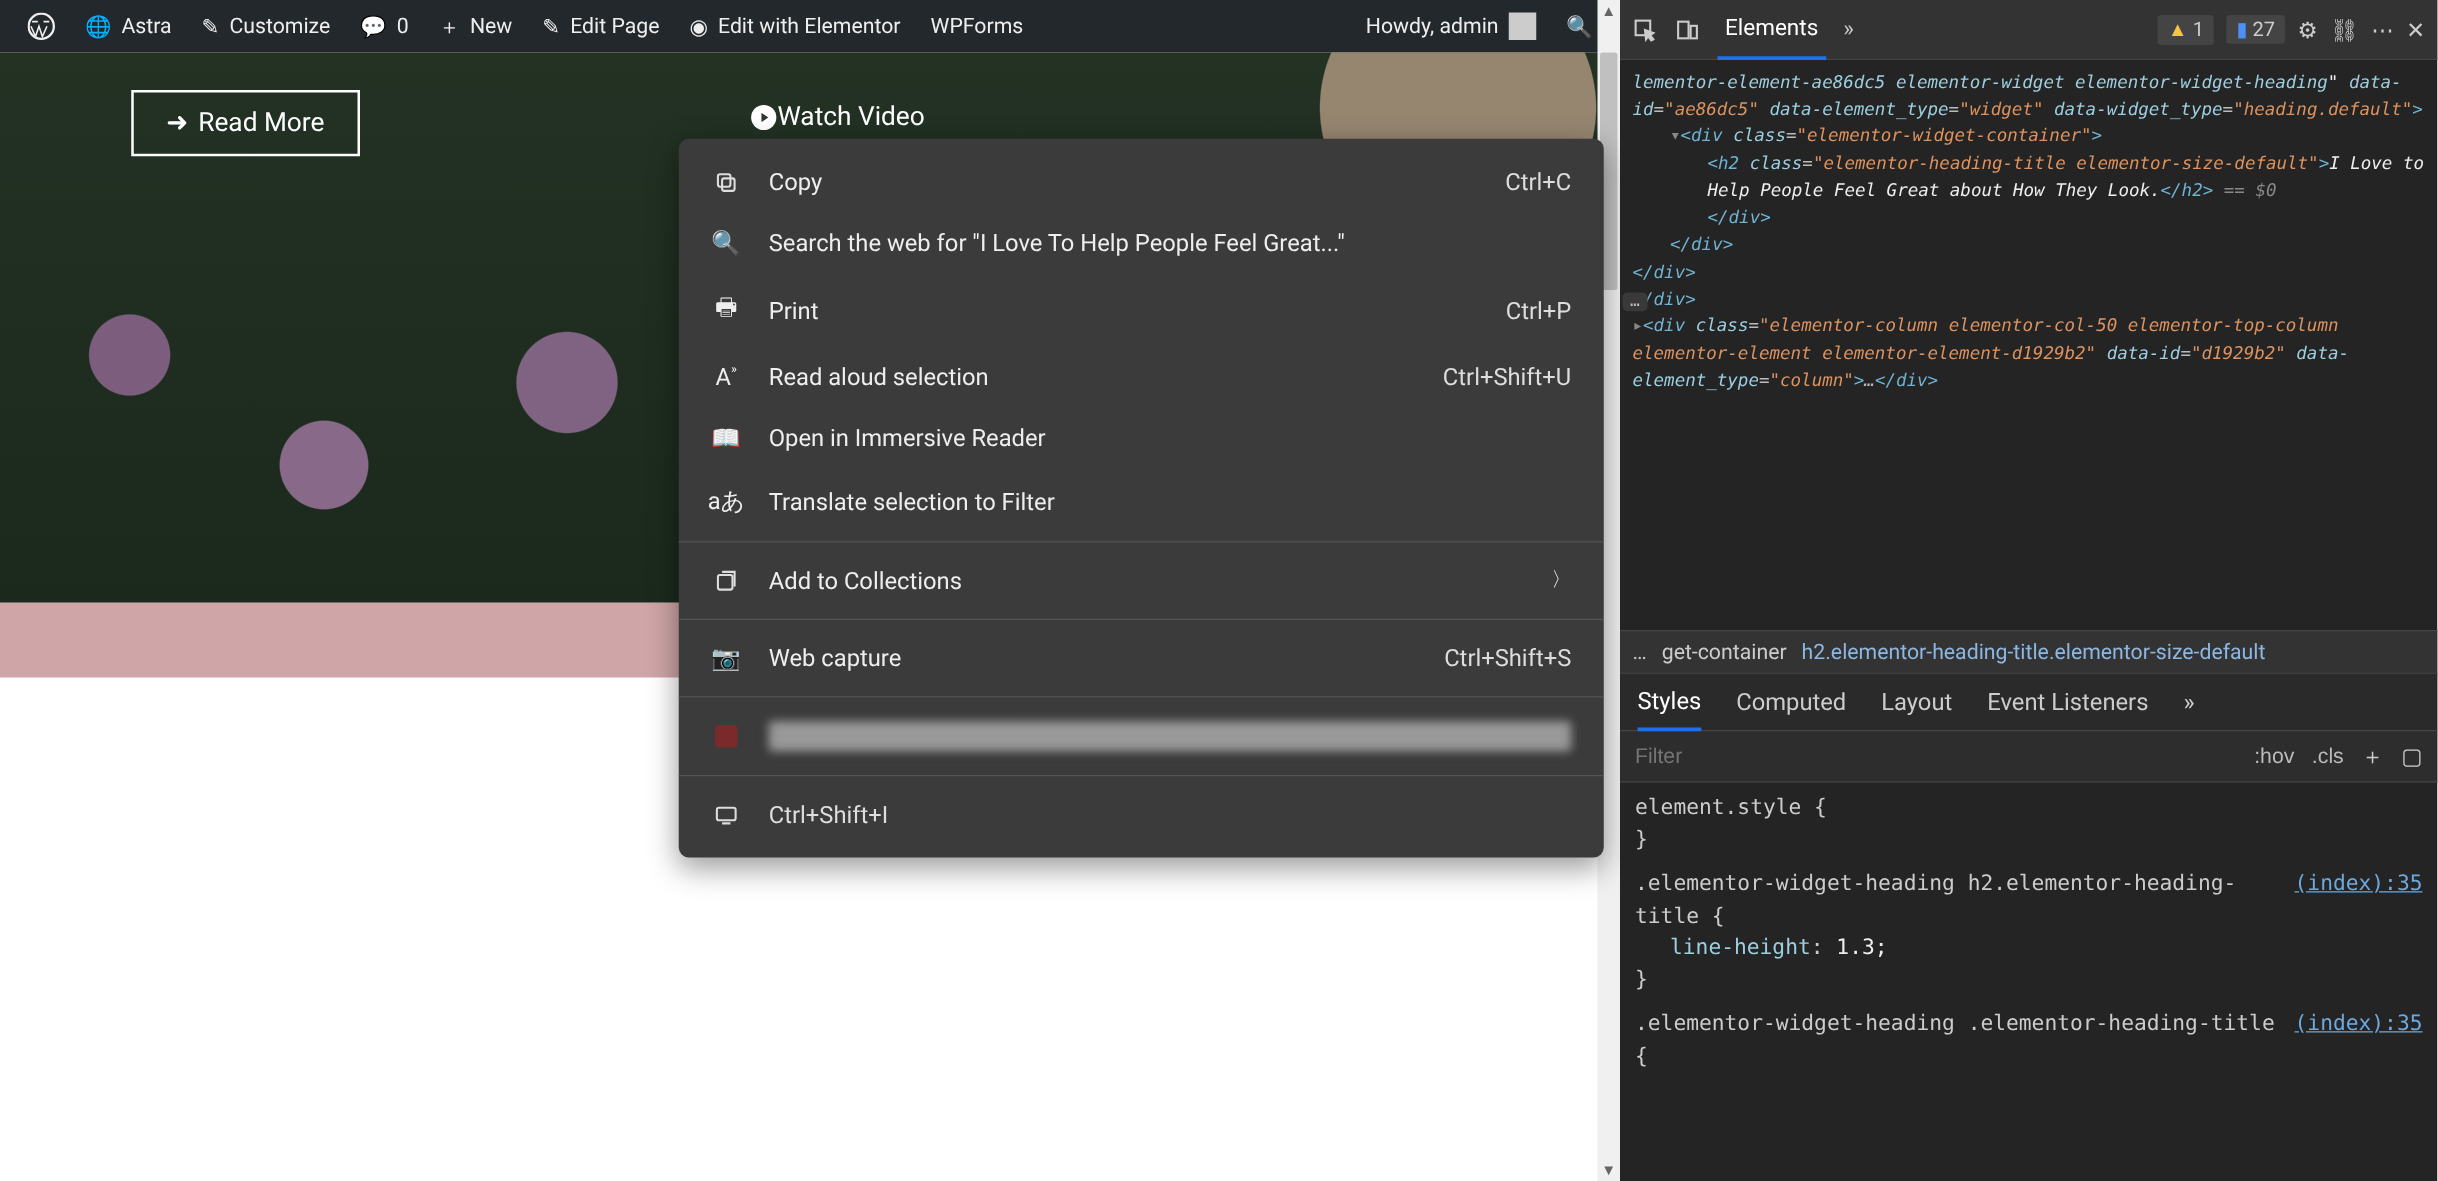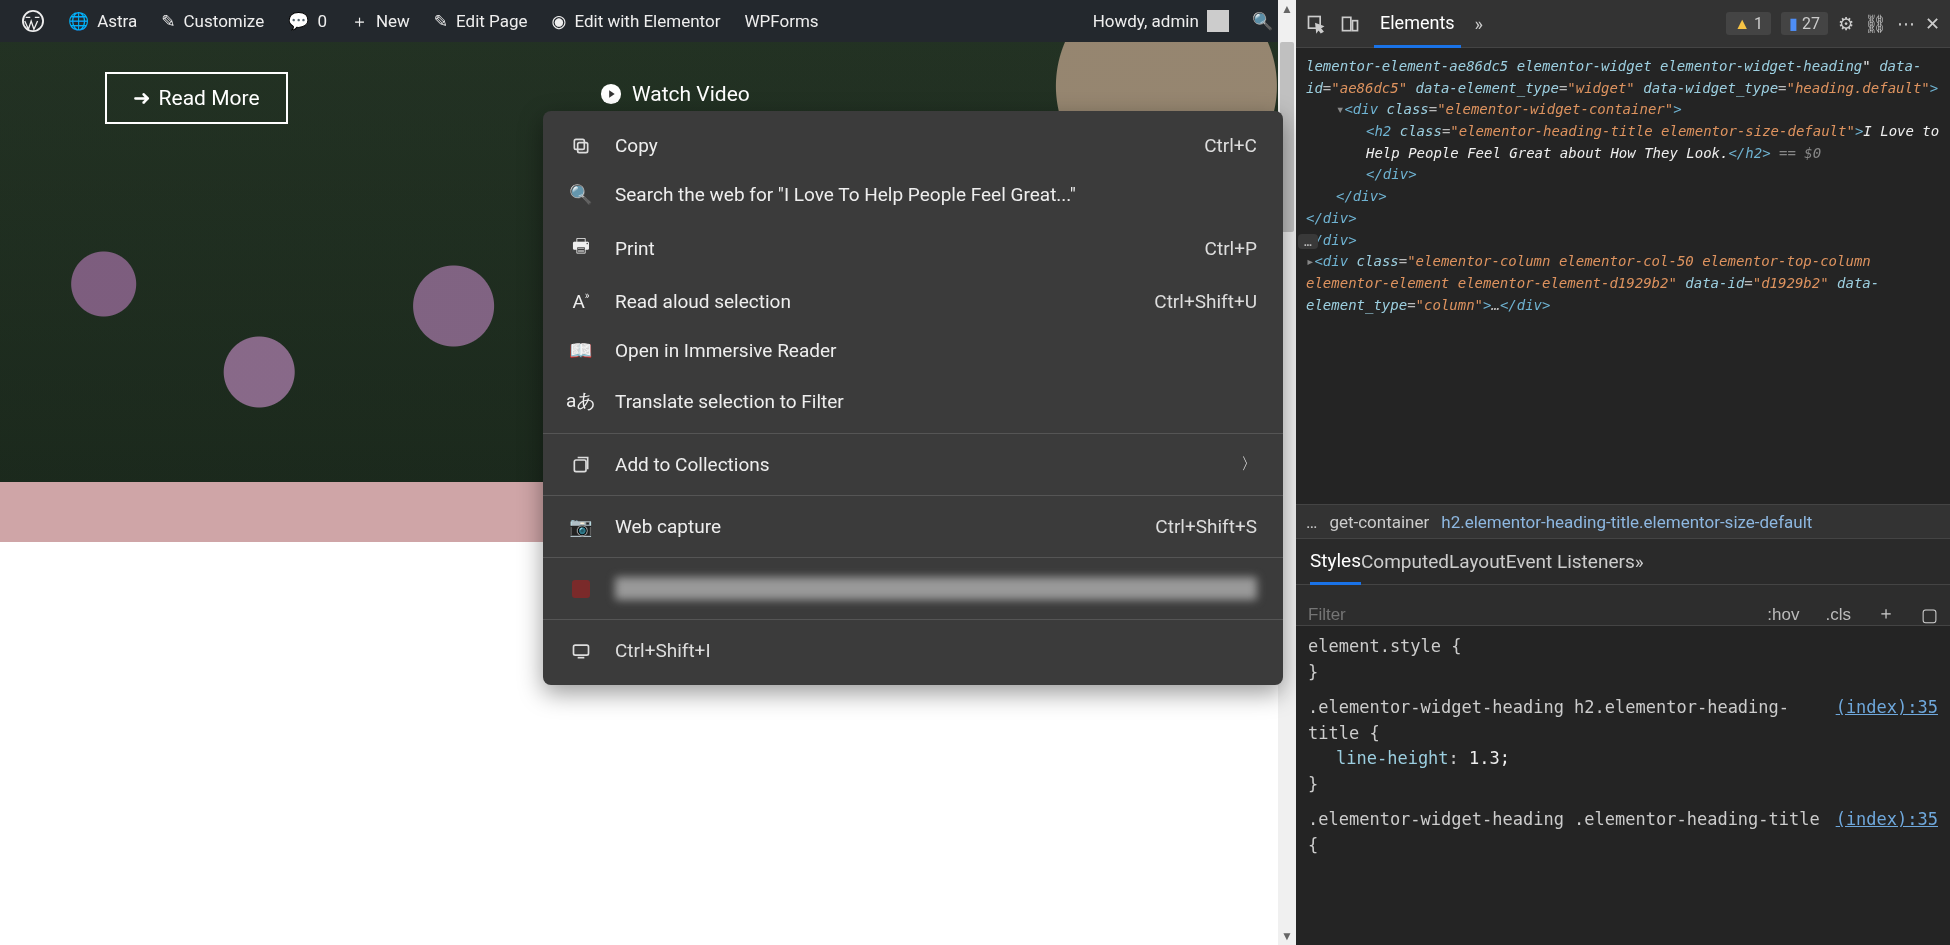--- a/index.html
+++ b/index.html
@@ -4,21 +4,21 @@
 <style>
 * { margin: 0; padding: 0; box-sizing: border-box; }
 body { font-family: -apple-system, BlinkMacSystemFont, "Segoe UI", Roboto, sans-serif; width: 1950px; height: 945px; background: #fff; overflow: hidden; position: relative; }
 .page-viewport { position: absolute; left: 0; top: 0; width: 1296px; height: 945px; background: #fff; }
 .admin-bar { height: 42px; background: #23282d; color: #eee; display: flex; align-items: center; font-size: 17px; padding: 0 10px; }
 .admin-bar .item { display: flex; align-items: center; gap: 8px; padding: 0 12px; cursor: pointer; }
 .admin-bar .spacer { flex: 1; }
 .admin-bar .avatar { width: 22px; height: 22px; background: #ccc; }
 .hero { position: relative; height: 440px; background: linear-gradient(rgba(30,40,30,0.35),rgba(30,40,30,0.35)), radial-gradient(circle at 35% 60%, #b583b8 0 40px, transparent 41px), radial-gradient(circle at 20% 75%, #c18cc2 0 35px, transparent 36px), radial-gradient(circle at 8% 55%, #b07ab2 0 32px, transparent 33px), radial-gradient(circle at 48% 72%, #bf8dc0 0 38px, transparent 39px), radial-gradient(circle at 90% 10%, #d6b89c 0 110px, transparent 111px), linear-gradient(#253726,#1a2a1c); background-repeat: no-repeat; }
 .hero .read-more { position: absolute; left: 105px; top: 30px; border: 2px solid #fff; padding: 12px 26px; color: #fff; font-size: 21px; display: flex; align-items: center; gap: 8px; }
-.hero .watch { position: absolute; left: 600px; top: 40px; color: #fff; font-size: 21px; display: flex; align-items: center; gap: 10px; }
+.hero .watch { position: absolute; left: 600px; top: 40px; color: #fff; font-size: 21px; display: flex; align-items: center; }
 .content-white { padding: 160px 55px 60px; }
 .subheading { font-family: Georgia, serif; font-size: 25px; color: #333; margin-bottom: 40px; }
 .main-heading { font-size: 66px; font-weight: 500; line-height: 1.08; color: #2a2a2a; }
 .main-heading .hl { background: #fce8e3; }
 .pink-band { height: 60px; background: #cfa5a7; }
 .page-scrollbar { position: absolute; left: 1278px; top: 0; width: 18px; height: 945px; background: #f0f0f0; }
 .page-scrollbar .thumb { position: absolute; left: 2px; top: 42px; width: 14px; height: 190px; background: #c0c0c0; border-radius: 2px; }
 .page-scrollbar .arrow { position: absolute; left: 0; width: 18px; height: 18px; color: #666; text-align: center; font-size: 12px; line-height: 18px; }
 .context-menu { position: absolute; left: 543px; top: 111px; width: 740px; background: #3b3b3b; color: #eee; font-size: 19px; padding: 10px 0; border-radius: 8px; box-shadow: 0 8px 24px rgba(0,0,0,0.4); }
 .context-menu .row { display: flex; align-items: center; padding: 13px 26px; gap: 22px; cursor: pointer; }
@@ -32,23 +32,23 @@
 .dt-top { height: 48px; background: #333; display: flex; align-items: center; padding: 0 10px; gap: 14px; border-bottom: 1px solid #444; }
 .dt-top .tab-active { color: #fff; border-bottom: 3px solid #1a73e8; padding: 12px 6px; }
 .dt-top .chips { margin-left: auto; display: flex; align-items: center; gap: 10px; }
 .dt-top .chip { display: flex; align-items: center; gap: 4px; background: #444; padding: 2px 8px; border-radius: 3px; font-size: 16px; }
 .dt-dom { padding: 8px 10px 10px 10px; font-family: Menlo, Consolas, monospace; font-size: 14px; line-height: 1.55; height: 456px; overflow: hidden; color: #bbb; font-style: italic; }
 .dt-dom .ind0 { padding-left: 0; } .dt-dom .ind1 { padding-left: 30px; } .dt-dom .ind2 { padding-left: 60px; }
 .tag { color: #6fb3d2; } .attr { color: #9ccfe0; } .str { color: #de935f; } .txt { color: #eee; } .sel { color: #888; }
 .ellips { color: #bbb; background: #393939; padding: 0 6px; border-radius: 4px; position: absolute; left: 1298px; top: 234px; font-family: monospace; }
 .breadcrumb-bar { height: 34px; background: #333; display: flex; align-items: center; padding: 0 10px; font-size: 17px; gap: 12px; border-top: 1px solid #444; }
 .breadcrumb-bar .sel-bc { color: #8db7e0; }
-.styles-tabs { height: 46px; background: #2a2a2a; display: flex; align-items: center; padding: 0 14px; font-size: 19px; border-top: 1px solid #444; }
+.styles-tabs { height: 46px; background: #2a2a2a; display: flex; align-items: center; padding: 0 14px; gap: 28px; font-size: 19px; border-top: 1px solid #444; }
 .styles-tabs .active { color: #fff; border-bottom: 3px solid #1a73e8; padding: 10px 0; }
-.styles-filter { height: 42px; background: #2d2d2d; display: flex; align-items: flex-end; padding: 0 12px; gap: 26px; border-top: 1px solid #444; border-bottom: 1px solid #444; }
+.styles-filter { height: 42px; background: #2d2d2d; display: flex; align-items: center; padding: 0 12px; gap: 14px; border-top: 1px solid #444; border-bottom: 1px solid #444; }
 .styles-filter input { flex: 1; background: transparent; border: none; color: #ccc; font-size: 17px; outline: none; }
 .styles-filter .tog { font-family: Liberation Sans, sans-serif; font-size: 17px; color: #bbb; }
 .styles-body { padding: 8px 12px; font-family: Menlo, Consolas, monospace; font-size: 17px; line-height: 1.5; }
 .styles-body .link { color: #6fa8dc; text-decoration: underline; float: right; }
 .styles-body .prop { color: #9ccfe0; } .styles-body .val { color: #eee; }
 svg { display: block; }
 </style>
 </head>
 <body>
 

